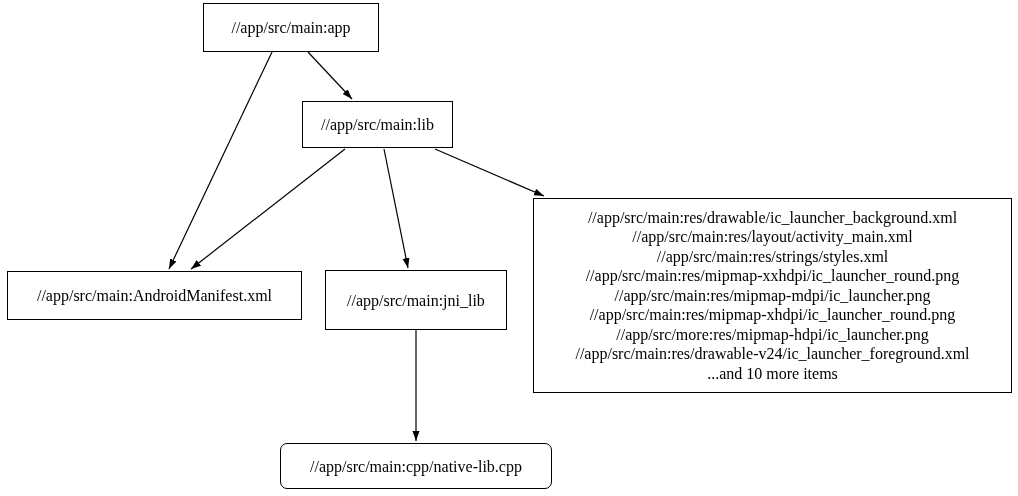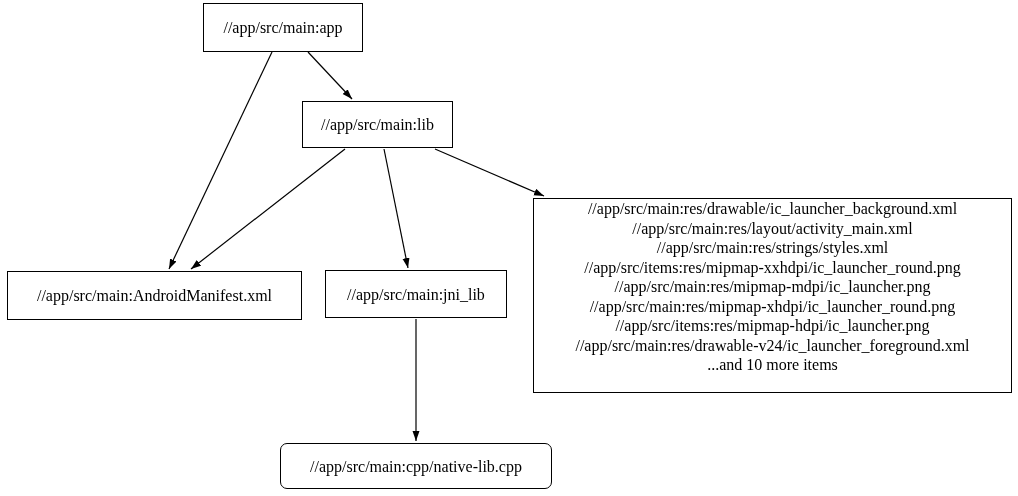--- a/index.html
+++ b/index.html
@@ -30,29 +30,29 @@
     border: 1px solid #000000;
     background: #ffffff;
     display: flex;
     align-items: center;
     justify-content: center;
     text-align: center;
     font-size: 16px;
     line-height: 19px;
     white-space: nowrap;
   }
-  .node.app            { left: 203px; top: 3px;   width: 160px; height: 49px; }
+  .node.app            { left: 203px; top: 3px;   width: 176px; height: 49px; }
   .node.lib            { left: 302px; top: 101px; width: 151px; height: 47px; }
   .node.manifest       { left: 7px;   top: 271px; width: 295px; height: 49px; }
-  .node.jni            { left: 325px; top: 270px; width: 182px; height: 48px; }
+  .node.jni            { left: 325px; top: 270px; width: 182px; height: 60px; }
   .node.native         { left: 280px; top: 443px; width: 272px; height: 46px; border-radius: 7px; }
   .node.resources {
     left: 533px; top: 198px; width: 479px; height: 195px;
     flex-direction: column;
-    justify-content: flex-start;
+    justify-content: center;
     line-height: 19.5px;
     font-size: 16px;
   }
   .edge-line {
     stroke: #000000;
     stroke-width: 1.2;
     fill: none;
   }
 </style>
 </head>
@@ -87,24 +87,24 @@
   </div>
 
   <div class="node jni">
     <span>//app/src/main:jni_lib</span>
   </div>
 
   <div class="node resources">
     <div>//app/src/main:res/drawable/ic_launcher_background.xml</div>
     <div>//app/src/main:res/layout/activity_main.xml</div>
     <div>//app/src/main:res/strings/styles.xml</div>
-    <div>//app/src/items:res/mipmap-xxhdpi/ic_launcher_round.png</div>
+    <div>//app/src/main:res/mipmap-xxhdpi/ic_launcher_round.png</div>
     <div>//app/src/main:res/mipmap-mdpi/ic_launcher.png</div>
     <div>//app/src/main:res/mipmap-xhdpi/ic_launcher_round.png</div>
-    <div>//app/src/items:res/mipmap-hdpi/ic_launcher.png</div>
+    <div>//app/src/more:res/mipmap-hdpi/ic_launcher.png</div>
     <div>//app/src/main:res/drawable-v24/ic_launcher_foreground.xml</div>
     <div>...and 10 more items</div>
   </div>
 
   <div class="node native">
     <span>//app/src/main:cpp/native-lib.cpp</span>
   </div>
 
 </div>
 

